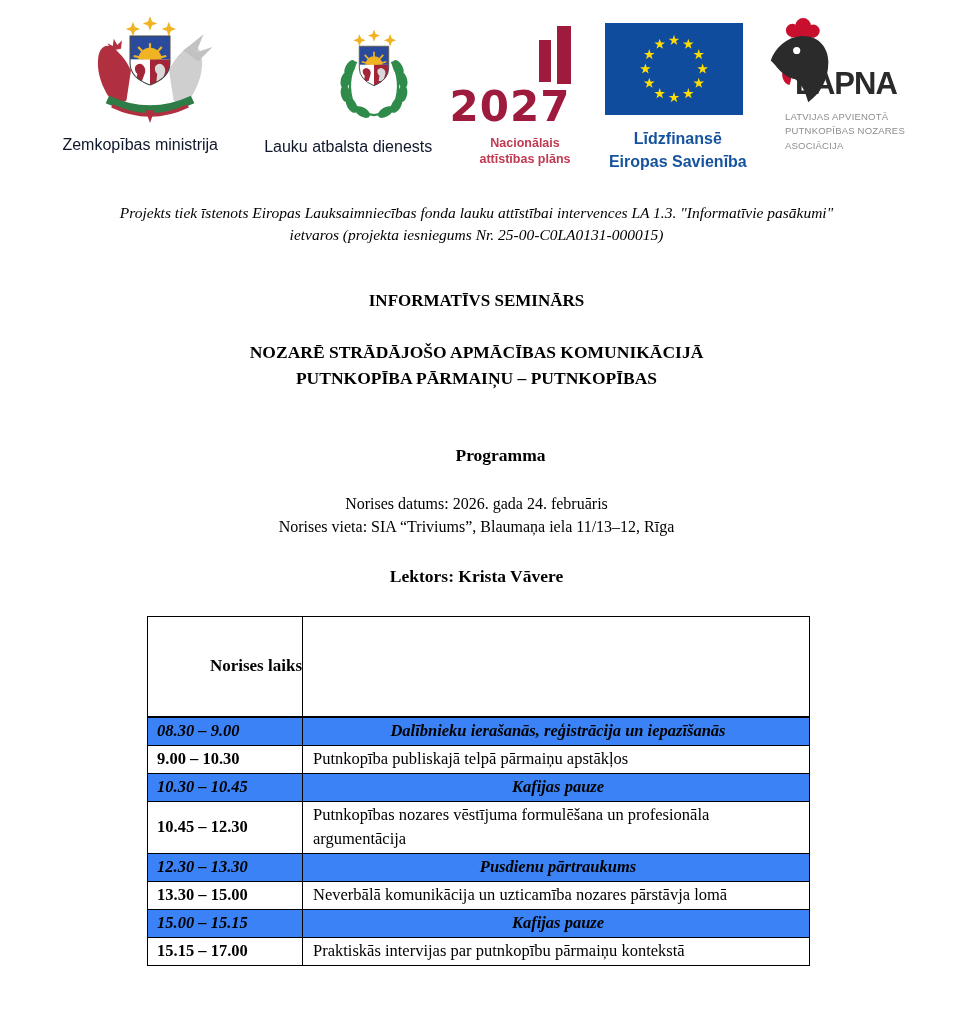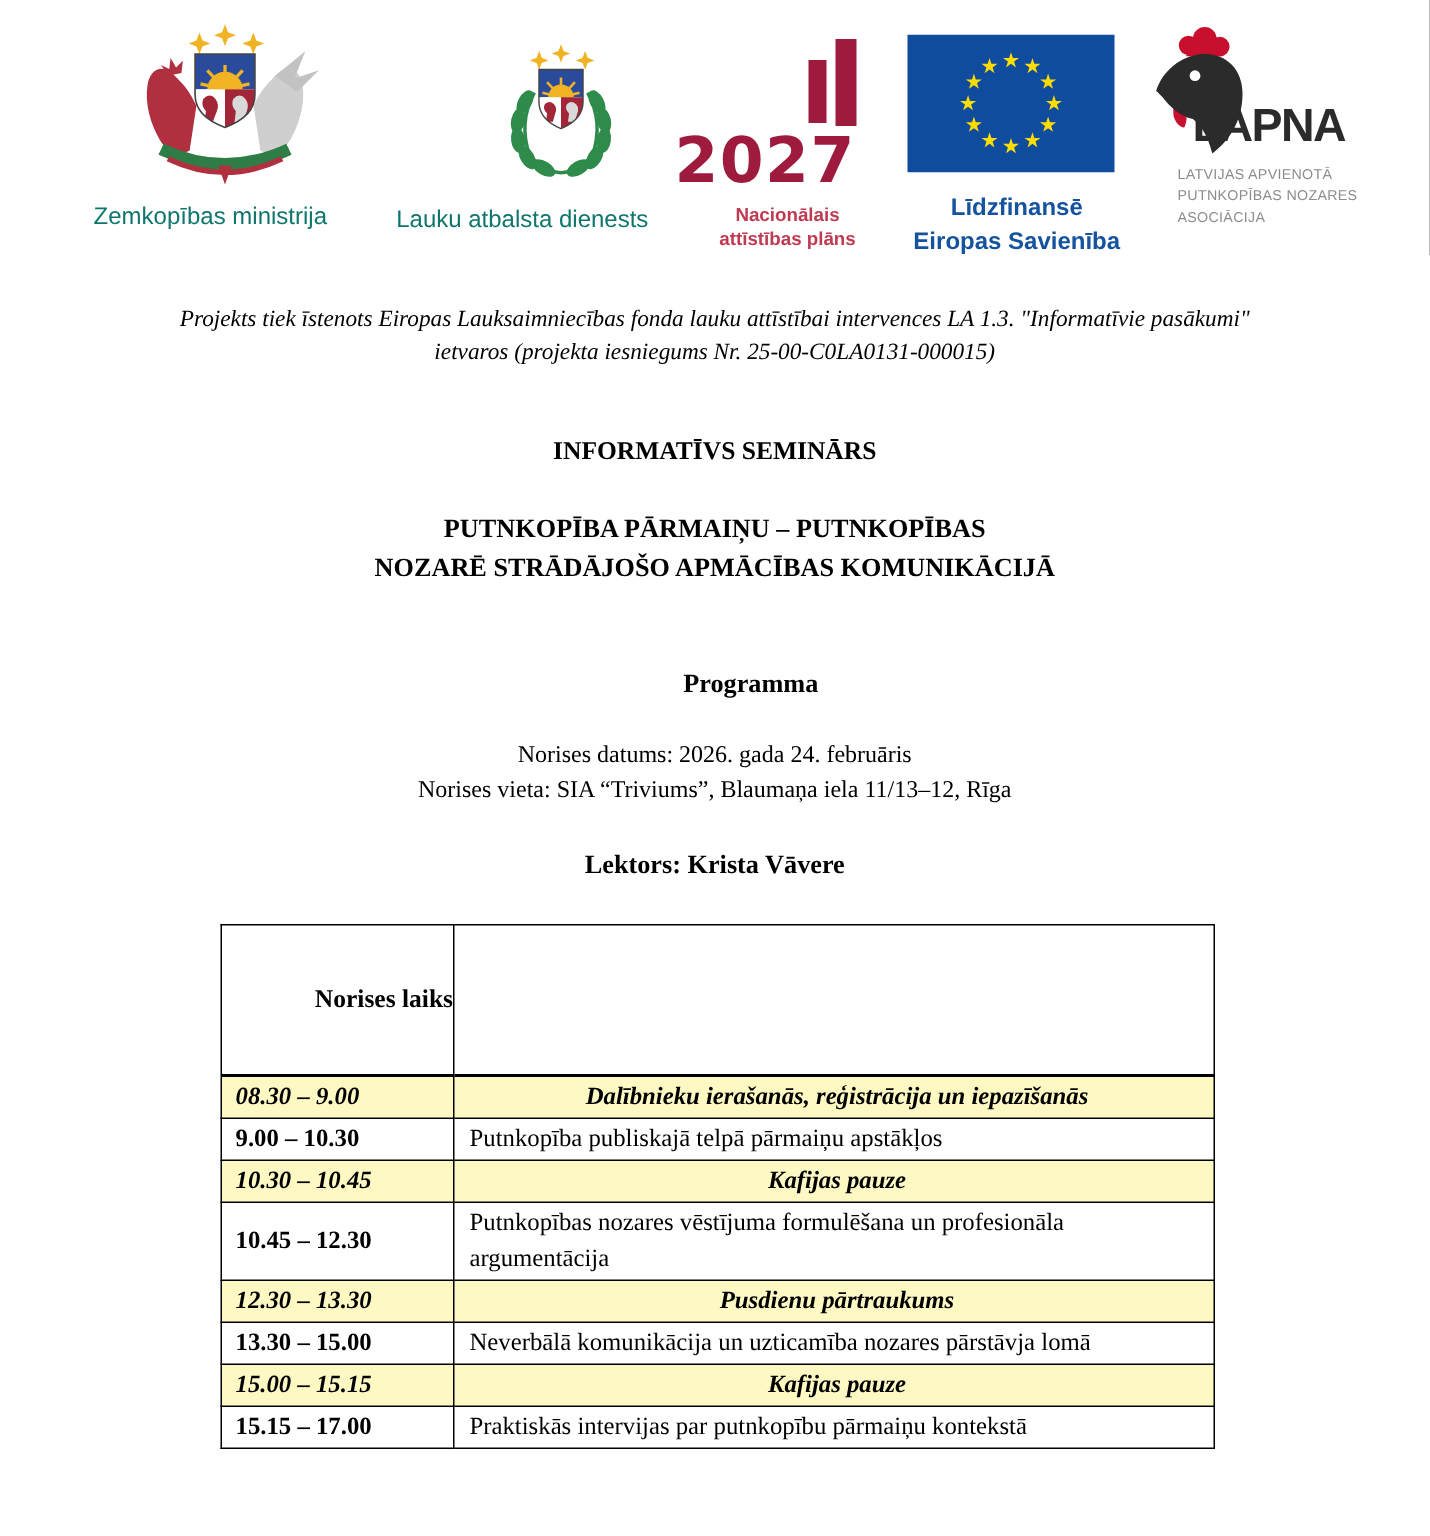--- a/index.html
+++ b/index.html
@@ -20,21 +20,21 @@
     display: flex;
     justify-content: space-between;
     align-items: flex-start;
     padding: 14px 46px 0 46px;
     height: 172px;
   }
   figure { display: flex; flex-direction: column; align-items: flex-end; }
   .logo-caption {
     font-family: "Liberation Sans", sans-serif;
     font-size: 16px;
-    color: #0f766e;
+    color: #0f172a;
     white-space: nowrap;
   }
   .fig-zm { width: 172px; }
   .fig-zm svg { width: 136px; height: 122px; }
   .fig-lad { width: 196px; }
   .fig-lad svg { width: 116px; height: 116px; margin-top: 6px; }
   .fig-lad .logo-caption { margin-top: 2px; }
 
   .fig-nap { width: 120px; padding-top: 10px; }
   .nap-bars { display: flex; align-items: flex-end; gap: 6px; height: 60px; margin-left: 24px; }
@@ -121,21 +121,21 @@
     height: 101px;
     text-align: right;
     padding-left: 9px;
     font-size: 17px;
     font-weight: bold;
   }
   table.schedule thead th { border-bottom: 2px solid #000; }
   td.t-time { padding: 1px 4px 1px 9px; font-weight: bold; white-space: nowrap; }
   td.t-act  { padding: 1px 6px 1px 10px; line-height: 1.5; }
   tr.row-session { height: 28px; }
-  tr.row-break   { height: 27px; background: #fef9c3; }
+  tr.row-break   { height: 27px; background: #3b82f6; }
   tr.row-break td.t-time { font-style: italic; }
   tr.row-break td.t-act  { font-weight: bold; font-style: italic; text-align: center; }
 </style>
 </head>
 <body>
 
 <div class="page">
 
   <header class="logo-strip">
 
@@ -284,22 +284,22 @@
   </header>
 
   <div class="project-note">
     <div>Projekts tiek īstenots Eiropas Lauksaimniecības fonda lauku attīstībai intervences LA 1.3. "Informatīvie pasākumi"</div>
     <div>ietvaros (projekta iesniegums Nr. 25-00-C0LA0131-000015)</div>
   </div>
 
   <div class="h-seminar">INFORMATĪVS SEMINĀRS</div>
 
   <div class="h-title">
+    <div>NOZARĒ STRĀDĀJOŠO APMĀCĪBAS KOMUNIKĀCIJĀ</div>
     <div>PUTNKOPĪBA PĀRMAIŅU – PUTNKOPĪBAS</div>
-    <div>NOZARĒ STRĀDĀJOŠO APMĀCĪBAS KOMUNIKĀCIJĀ</div>
   </div>
 
   <div class="h-programme">Programma</div>
 
   <div class="event-info">
     <div>Norises datums: 2026. gada 24. februāris</div>
     <div>Norises vieta: SIA “Triviums”, Blaumaņa iela 11/13–12, Rīga</div>
   </div>
 
   <div class="h-lecturer">Lektors: Krista Vāvere</div>

